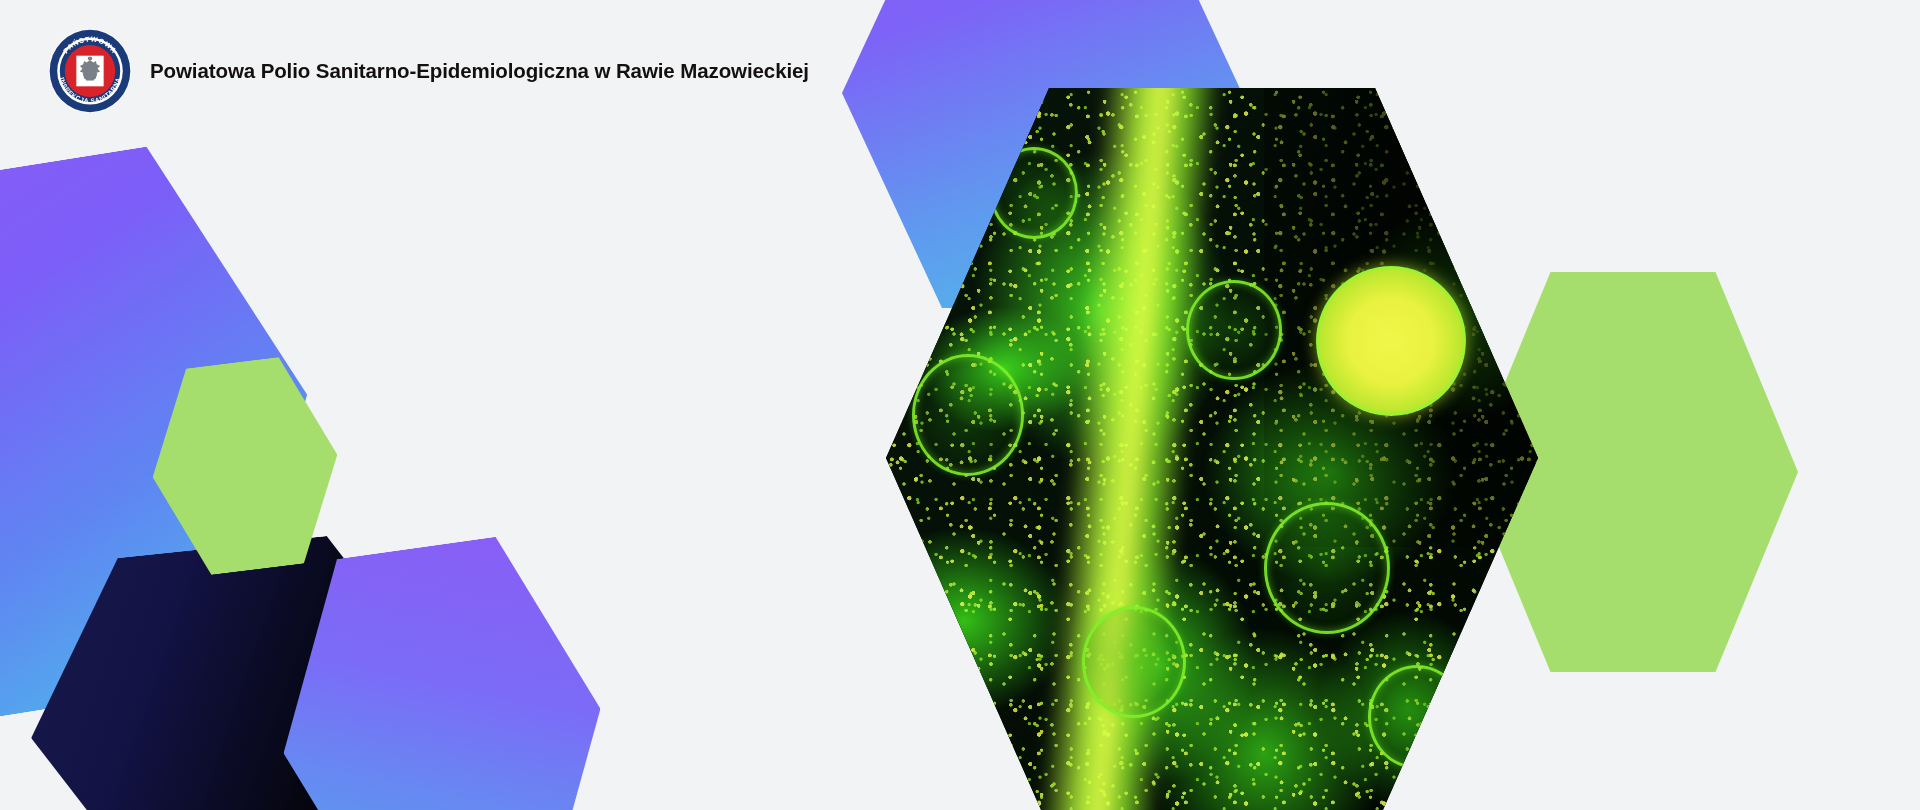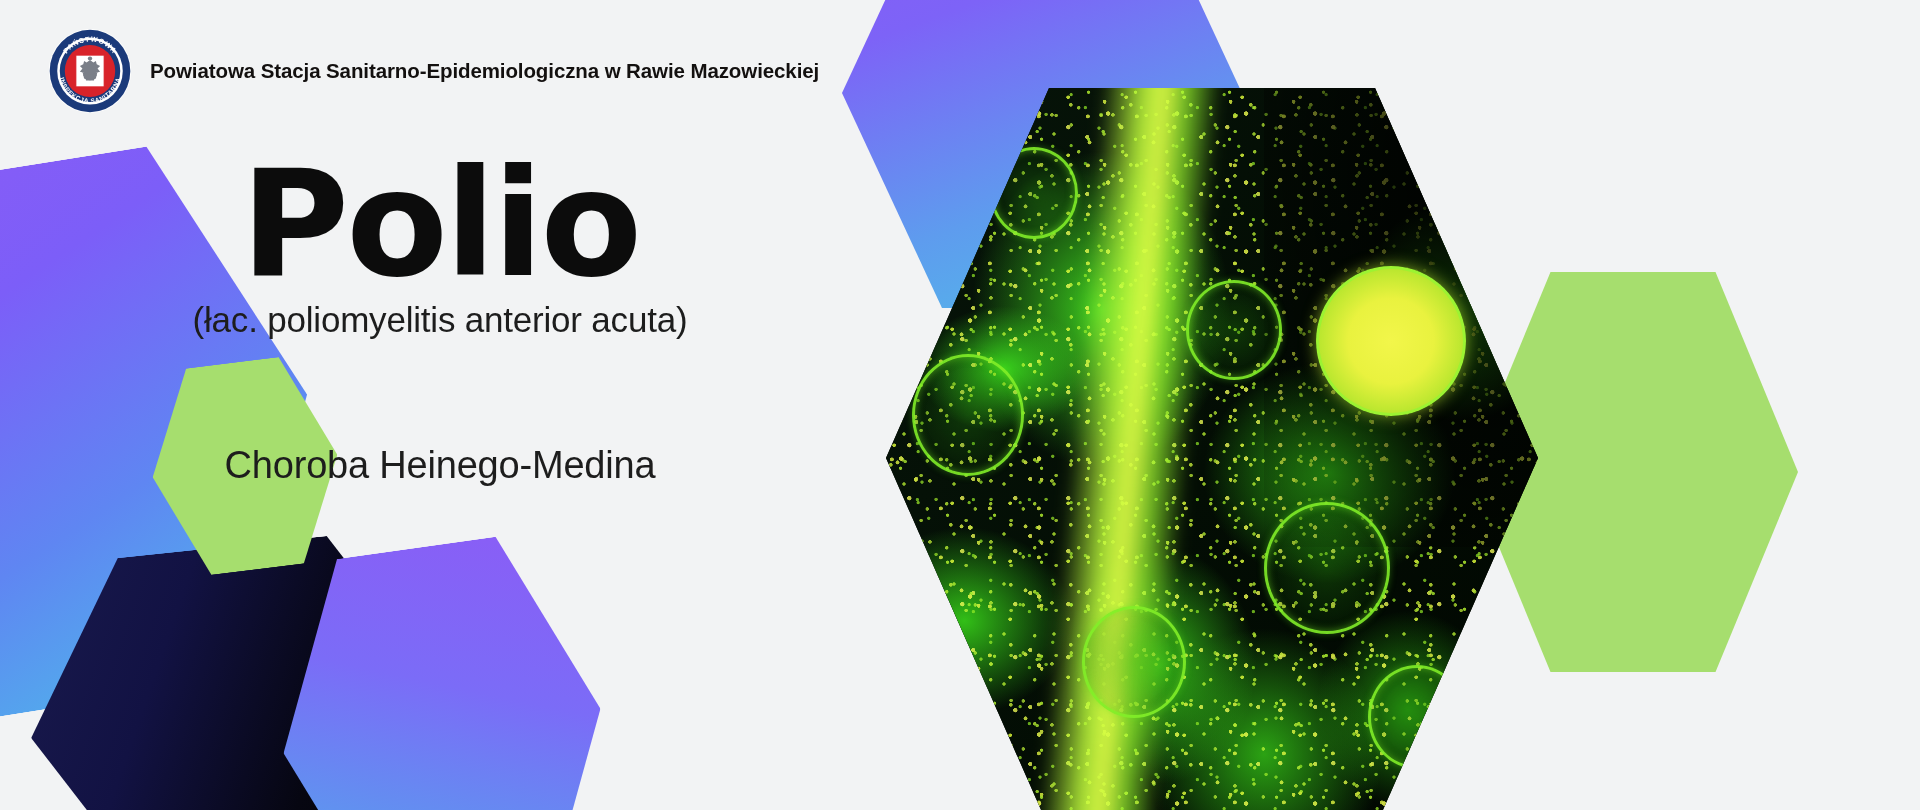--- a/index.html
+++ b/index.html
@@ -298,22 +298,17 @@
           <rect x="45" y="60" width="10" height="2.4" rx="1"></rect>
         </g>
         <text font-family="'Liberation Sans', sans-serif" font-size="8.4" font-weight="bold" fill="#ffffff" letter-spacing="1.1">
           <textPath href="#arcTop" startOffset="50%" text-anchor="middle">PAŃSTWOWA</textPath>
         </text>
         <text font-family="'Liberation Sans', sans-serif" font-size="7.4" font-weight="bold" fill="#ffffff" letter-spacing="0.7">
           <textPath href="#arcBot" startOffset="50%" text-anchor="middle">INSPEKCJA SANITARNA</textPath>
         </text>
       </svg>
     </div>
-    <div class="header-title">Powiatowa Stacja Sanitarno-Epidemiologiczna w Rawie Mazowieckiej</div>
+    <div class="header-title">Powiatowa Polio Sanitarno-Epidemiologiczna w Rawie Mazowieckiej</div>
   </div>
 
-  <div class="text-block">
-    <div class="title-main">Polio</div>
-    <div class="title-latin">(łac. poliomyelitis anterior acuta)</div>
-    <div class="title-alt">Choroba Heinego-Medina</div>
-  </div>
 
 </div>
 
 </body></html>

